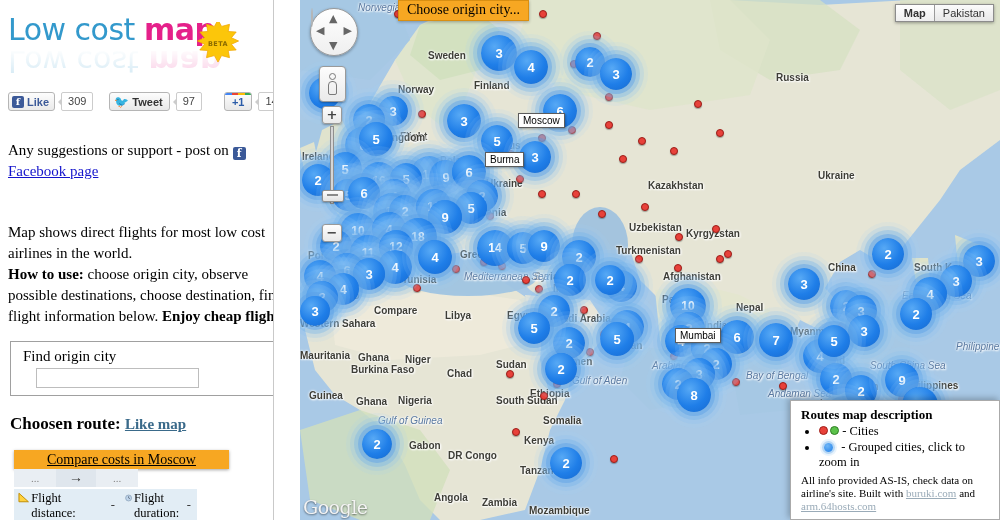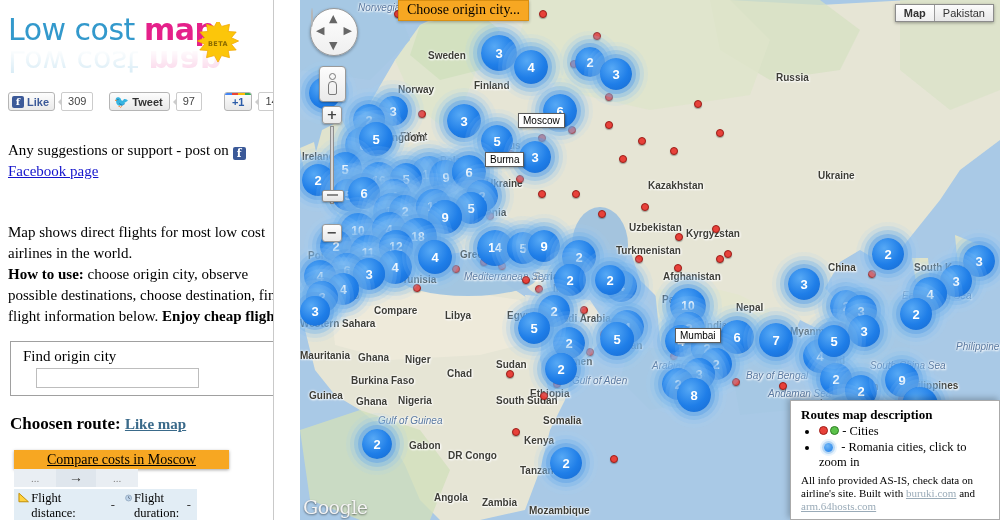--- a/index.html
+++ b/index.html
@@ -483,21 +483,21 @@
         <div class="maplabel country" style="left: 102px; top: 274px;">Tunisia</div>
         <div class="maplabel country" style="left: 74px; top: 305px;">Compare</div>
         <div class="maplabel country" style="left: 145px; top: 310px;">Libya</div>
         <div class="maplabel country" style="left: 18px; top: 290px;">Morocco</div>
         <div class="maplabel country" style="left: 0px; top: 318px;">Western Sahara</div>
         <div class="maplabel country" style="left: 0px; top: 350px;">Mauritania</div>
         <div class="maplabel country" style="left: 58px; top: 352px;">Ghana</div>
         <div class="maplabel country" style="left: 105px; top: 354px;">Niger</div>
         <div class="maplabel country" style="left: 147px; top: 368px;">Chad</div>
         <div class="maplabel country" style="left: 196px; top: 359px;">Sudan</div>
-        <div class="maplabel country" style="left: 51px; top: 375px; text-align: center;">Burkina Faso</div>
+        <div class="maplabel country" style="left: 51px; top: 364px; text-align: center;">Burkina Faso</div>
         <div class="maplabel country" style="left: 56px; top: 396px;">Ghana</div>
         <div class="maplabel country" style="left: 98px; top: 395px;">Nigeria</div>
         <div class="maplabel country" style="left: 9px; top: 390px;">Guinea</div>
         <div class="maplabel country" style="left: 230px; top: 388px;">Ethiopia</div>
         <div class="maplabel country" style="left: 196px; top: 395px;">South Sudan</div>
         <div class="maplabel country" style="left: 243px; top: 415px;">Somalia</div>
         <div class="maplabel sea" style="left: 78px; top: 415px;">Gulf of Guinea</div>
         <div class="maplabel country" style="left: 224px; top: 435px;">Kenya</div>
         <div class="maplabel country" style="left: 148px; top: 450px;">DR Congo</div>
         <div class="maplabel country" style="left: 109px; top: 440px;">Gabon</div>
@@ -698,21 +698,21 @@
     <div class="gmaps-logo">Google</div>
     <div class="attrib">Map data ©2012</div>
 
     <div class="desc-box">
       <div class="desc-title">Routes map description</div>
       <ul>
         <li>
           <span class="mini-dot" style="background:#e8413a;border:1px solid #9e1f1a"></span><span class="mini-dot" style="background:#5bc24a;border:1px solid #2f7f24;margin-left:2px"></span><span> - Cities</span>
         </li>
         <li>
-          <span class="mini-cluster"></span><span> - Romania cities, click to zoom in</span>
+          <span class="mini-cluster"></span><span> - Grouped cities, click to zoom in</span>
         </li>
       </ul>
       <div class="desc-note">
         <span>All info provided AS-IS, check data on airline's site. Built with </span><a href="#">buruki.com</a><span> and </span><a href="#">arm.64hosts.com</a>
       </div>
     </div>
   </div>
 </div>
 
 </body></html>

